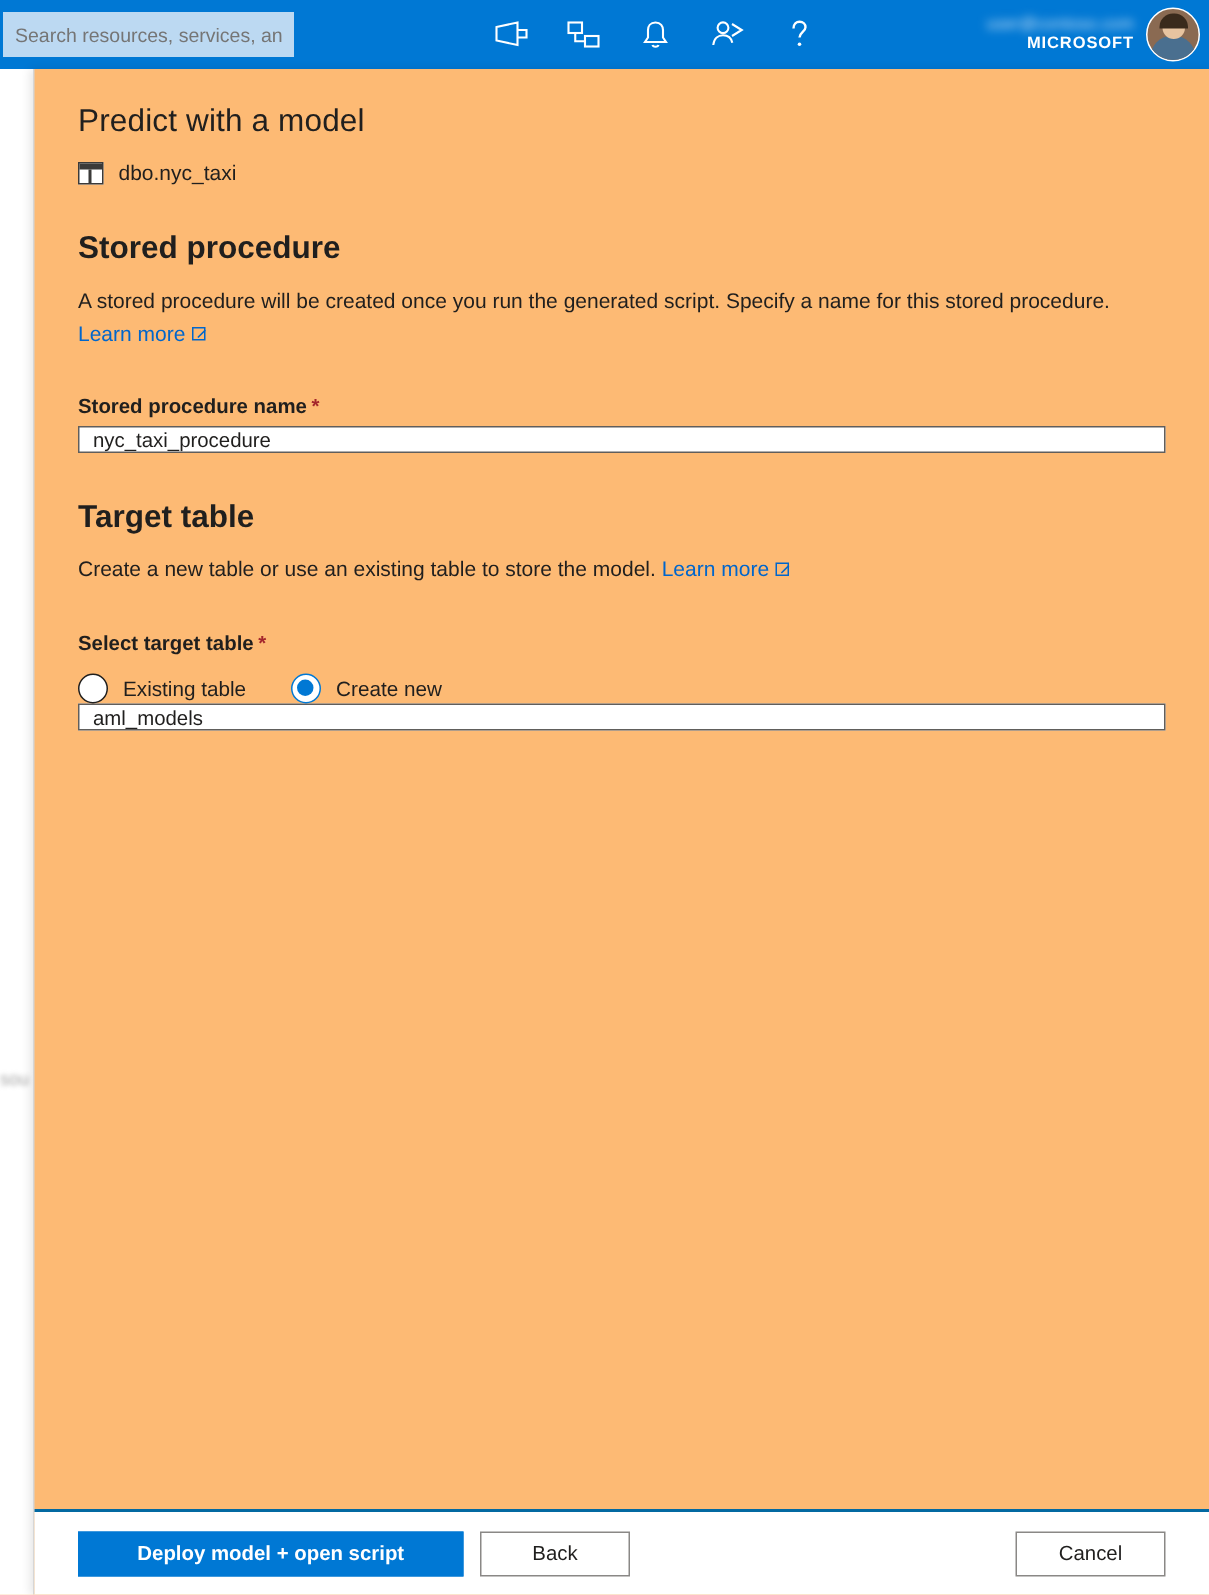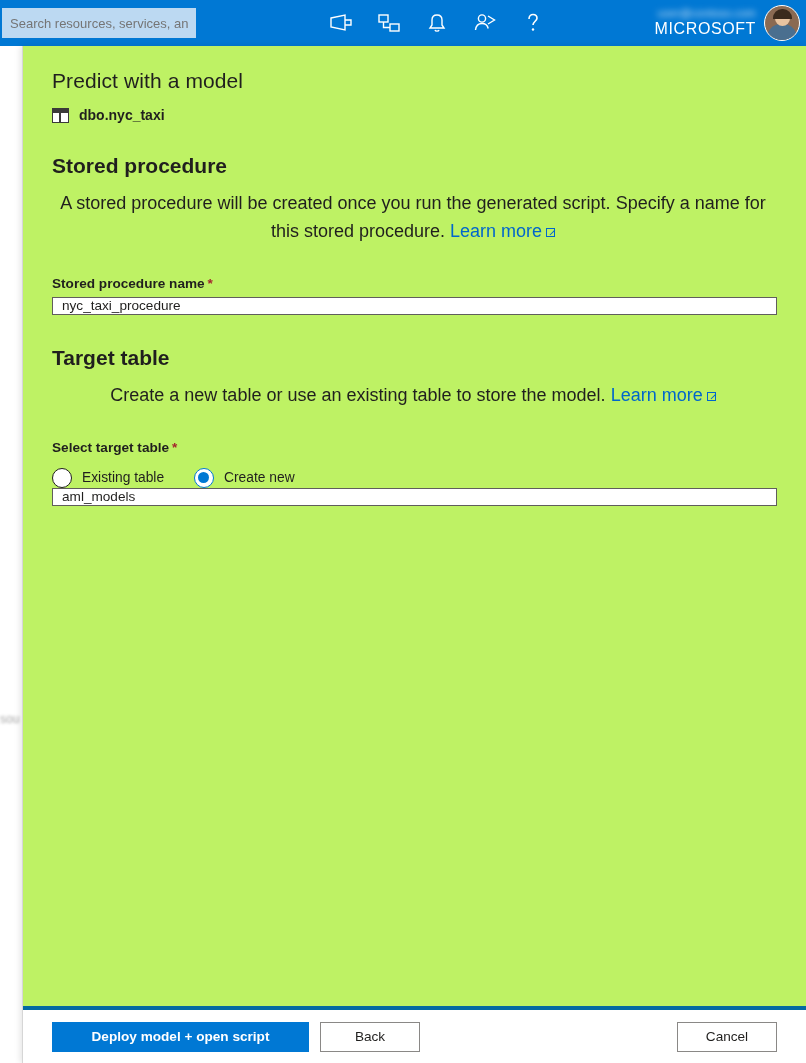--- a/index.html
+++ b/index.html
@@ -72,22 +72,22 @@
   .tenant-name {
     display: block;
     color: #cfe4f7;
     font-size: 11px;
     filter: blur(3.2px);
     letter-spacing: .2px;
   }
   .tenant-org {
     display: block;
     color: #ffffff;
-    font-size: 16px;
-    font-weight: normal;
+    font-size: 11px;
+    font-weight: bold;
     letter-spacing: .6px;
   }
   .avatar {
     width: 36px;
     height: 36px;
     border-radius: 50%;
     background: #8a6a52;
     overflow: hidden;
     position: relative;
     border: 1px solid #ffffff;
@@ -125,21 +125,21 @@
     filter: blur(1.6px);
   }
 
   
   .panel {
     position: absolute;
     left: 22px;
     top: 46px;
     width: 784px;
     height: 1017px;
-    background: #bef264;
+    background: #fdba74;
     border-left: 1px solid #d6d6d6;
     box-shadow: -2px 0 6px rgba(0,0,0,.10);
     box-sizing: border-box;
   }
   .panel-body {
     position: absolute;
     left: 0; top: 0; right: 0;
     bottom: 57px;
     overflow: hidden;
     padding: 0 29px;
@@ -150,21 +150,20 @@
     font-weight: normal;
     color: #201f1e;
     margin: 23px 0 0 0;
     letter-spacing: .1px;
   }
   .subject-row {
     display: flex;
     align-items: center;
     margin-top: 14px;
     gap: 10px;
-    font-weight: bold;
   }
   .table-icon {
     width: 17px;
     height: 15px;
     border: 1.5px solid #3b3a39;
     box-sizing: border-box;
     background: #ffffff;
     position: relative;
   }
   .table-icon::before {
@@ -188,26 +187,25 @@
     color: #201f1e;
   }
 
   h2.section-title {
     font-size: 21px;
     font-weight: bold;
     color: #201f1e;
     margin: 31px 0 0 0;
   }
   p.section-desc {
-    font-size: 18px;
+    font-size: 14px;
     line-height: 1.55;
     color: #201f1e;
     margin: 12px 0 0 0;
     max-width: 722px;
-    text-align: center;
   }
   a.link {
     color: #0066cc;
     text-decoration: none;
     cursor: pointer;
   }
   .ext-icon {
     display: inline-block;
     width: 9px;
     height: 9px;
@@ -289,21 +287,21 @@
   .radio-label {
     font-size: 13.8px;
     color: #201f1e;
   }
 
   
   .panel-footer {
     position: absolute;
     left: 0; right: 0; bottom: 0;
     height: 57px;
-    border-top: 4px solid #0369a1;
+    border-top: 2px solid #0369a1;
     background: #ffffff;
     display: flex;
     align-items: center;
     padding: 0 29px;
     box-sizing: border-box;
   }
   .btn {
     height: 30px;
     font-family: "Liberation Sans", sans-serif;
     font-size: 13.6px;

